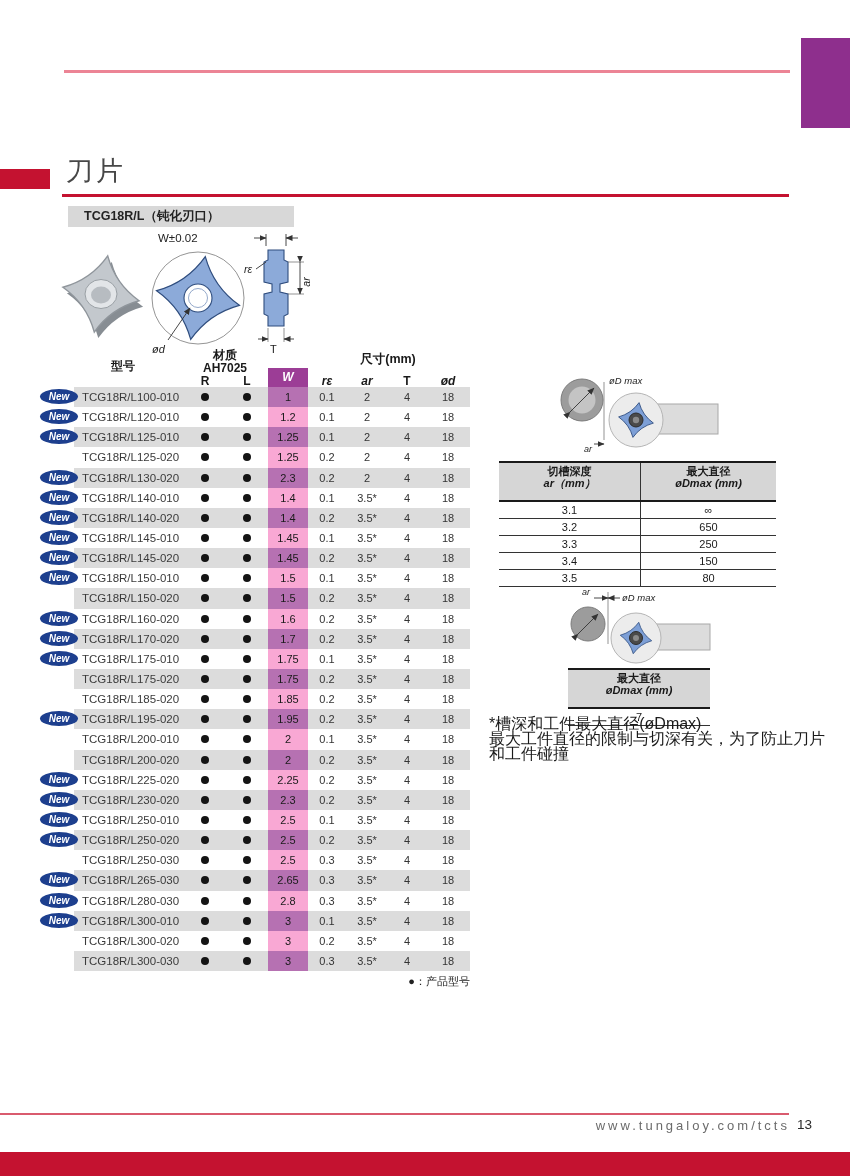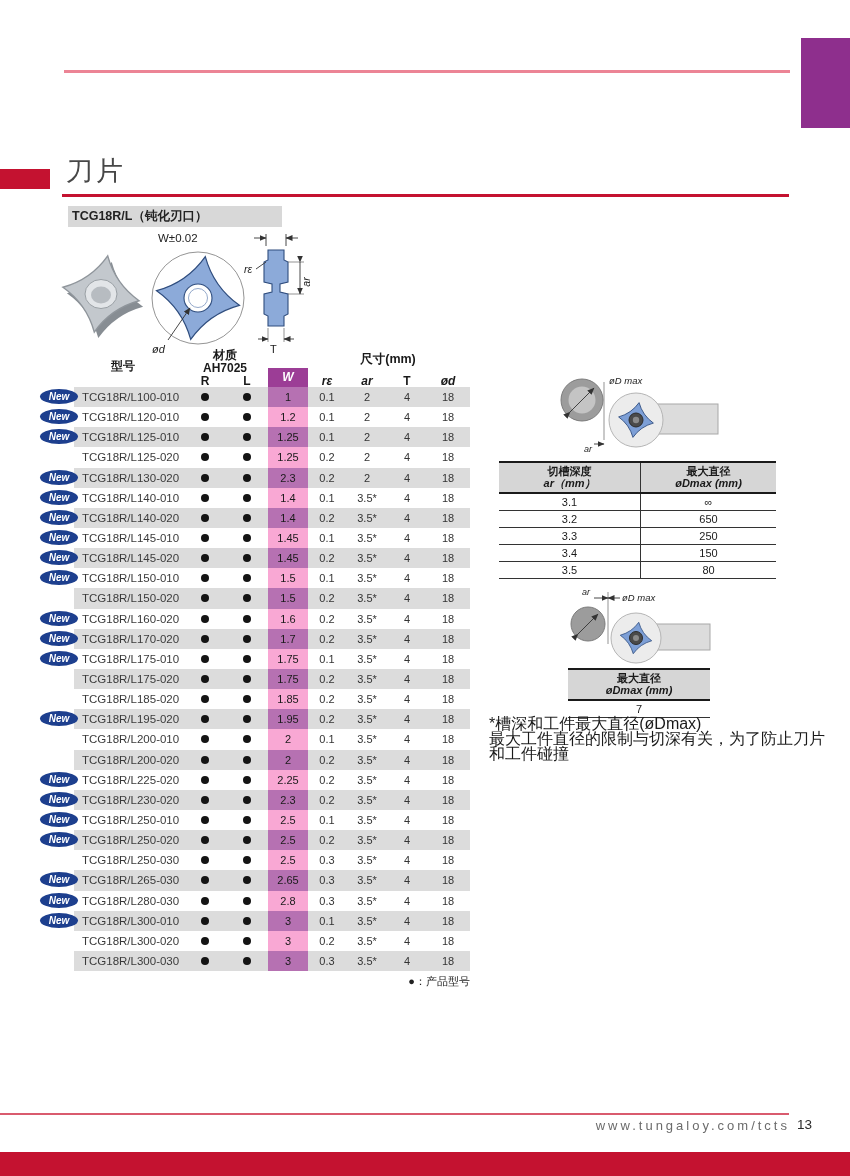--- a/index.html
+++ b/index.html
@@ -10,21 +10,21 @@
   .corner-tag{position:absolute;top:30px;left:0;width:790px;text-align:right;
     font-size:27px;color:#a0a0a0;letter-spacing:11px;margin-right:-11px;white-space:nowrap;}
   .pink-rule{position:absolute;left:64px;top:70px;width:726px;height:2.5px;background:#ec8495;}
   .purple-block{position:absolute;left:801px;top:38px;width:49px;height:90px;background:#8e2f8d;}
 
   
   .red-block{position:absolute;left:0;top:169px;width:50px;height:20px;background:#c41230;}
   .section-title{position:absolute;left:66px;top:153px;font-size:27px;color:#474747;letter-spacing:3px;}
   .red-rule{position:absolute;left:62px;top:194px;width:727px;height:2.5px;background:#c41230;}
   .product-label{position:absolute;left:68px;top:206px;width:210px;height:21px;background:#d8d8d8;
-    font-size:12.5px;font-weight:bold;color:#222;line-height:21px;padding-left:4px;}
+    font-size:12.5px;font-weight:bold;color:#222;line-height:21px;padding-left:16px;}
 
   
   .photo-svg{position:absolute;left:46px;top:238px;}
   .draw-svg{position:absolute;left:138px;top:226px;}
   svg text{font-family:"Liberation Sans","DejaVu Sans",sans-serif;fill:#222;}
   .dim{stroke:#333;stroke-width:0.9;fill:none;}
   .thin{stroke:#666;stroke-width:0.7;fill:none;}
 
   
   .thead{position:absolute;left:40px;top:348px;width:430px;height:39px;font-size:12px;}
@@ -54,21 +54,21 @@
   .wcell{position:absolute;left:228px;top:0;width:40px;height:100%;text-align:center;
     font-size:11px;line-height:20.15px;z-index:1;}
   .gray .wcell{background:#b671b2;} .white .wcell{background:#f9a8d4;}
   .num{position:absolute;top:0;width:40px;text-align:center;font-size:11px;line-height:20.15px;color:#333;z-index:1;}
   .c-re{left:267px;} .c-ar{left:307px;} .c-t{left:347px;} .c-od{left:388px;}
   .tbl-footnote{position:absolute;left:380px;top:974px;width:90px;text-align:right;font-size:11px;color:#222;}
 
   
   .rt{position:absolute;border-top:2px solid #1a1a1a;}
   .rt .hd{background:#d6d6d6;border-bottom:2px solid #1a1a1a;display:flex;}
-  .rt .hd .cell{padding:2px 0 3px;text-align:center;font-weight:bold;font-size:11px;line-height:12px;}
+  .rt .hd .cell{padding:2px 0 11px;text-align:center;font-weight:bold;font-size:11px;line-height:12px;}
   .rt .row{display:flex;border-bottom:1px solid #333;height:16px;line-height:16px;font-size:11px;text-align:center;}
   .rt .c1{width:141px;} .rt .c2{width:135px;border-left:1px solid #333;}
   #depth-table{left:499px;top:461px;width:277px;}
   #dmax-table{left:568px;top:668px;width:142px;}
   #dmax-table .cfull{width:142px;text-align:center;}
   .d1-svg{position:absolute;left:552px;top:374px;}
   .d2-svg{position:absolute;left:556px;top:586px;}
   .remarks{position:absolute;left:489px;top:716px;width:350px;font-size:16px;line-height:15px;color:#1a1a1a;}
 
   

